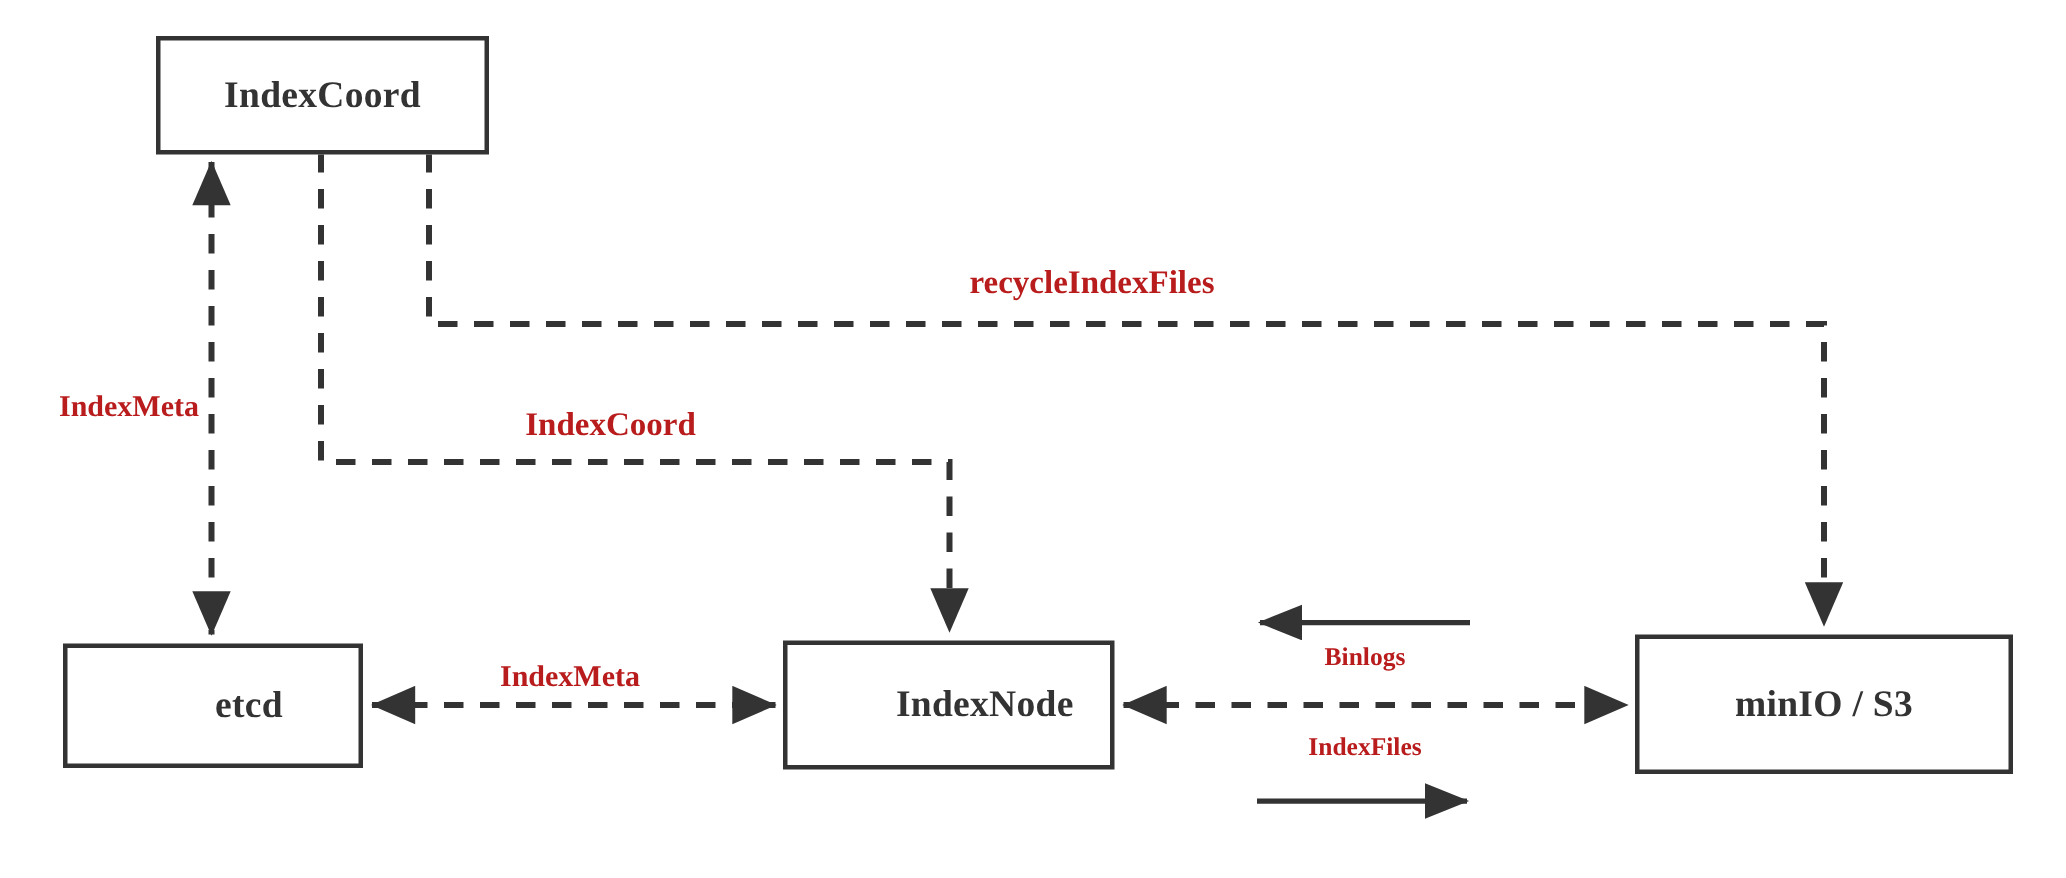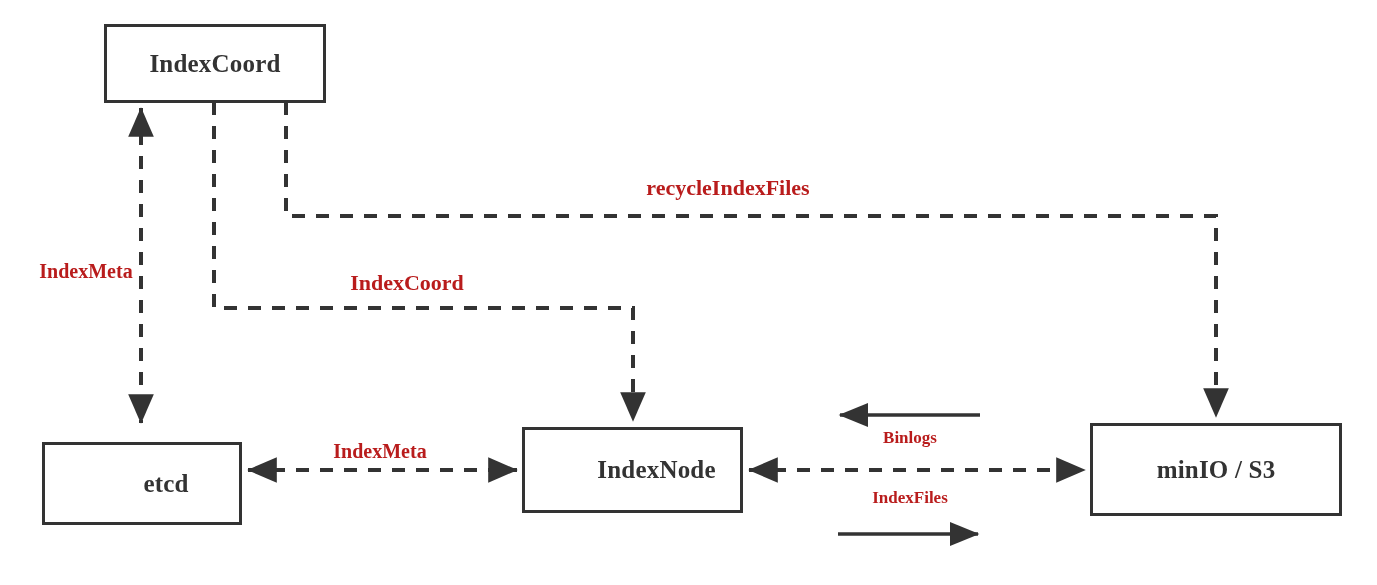--- a/index.html
+++ b/index.html
@@ -96,21 +96,21 @@
 
     <g>
       <line x1="838" y1="534" x2="978" y2="534" stroke="#333333" stroke-width="3.5" marker-end="url(#arrow-end-solid)"></line>
     </g>
   </svg>
 
   <div class="node-box" style="left:104px; top:24px; width:222px; height:79px;">
     <span class="node-line">IndexCoord</span>
   </div>
 
-  <div class="node-box" style="left:42px; top:442px; width:200px; height:83px;padding-left:48px;">
+  <div class="node-box" style="left:42px; top:429px; width:200px; height:83px;padding-left:48px;">
     <span class="node-line">etcd</span>
   </div>
 
   <div class="node-box" style="left:522px; top:427px; width:221px; height:86px;padding-left:48px;">
     <span class="node-line">IndexNode</span>
   </div>
 
   <div class="node-box" style="left:1090px; top:423px; width:252px; height:93px; flex-direction:row;">
     <span class="node-line">minIO / S3</span>
   </div>

